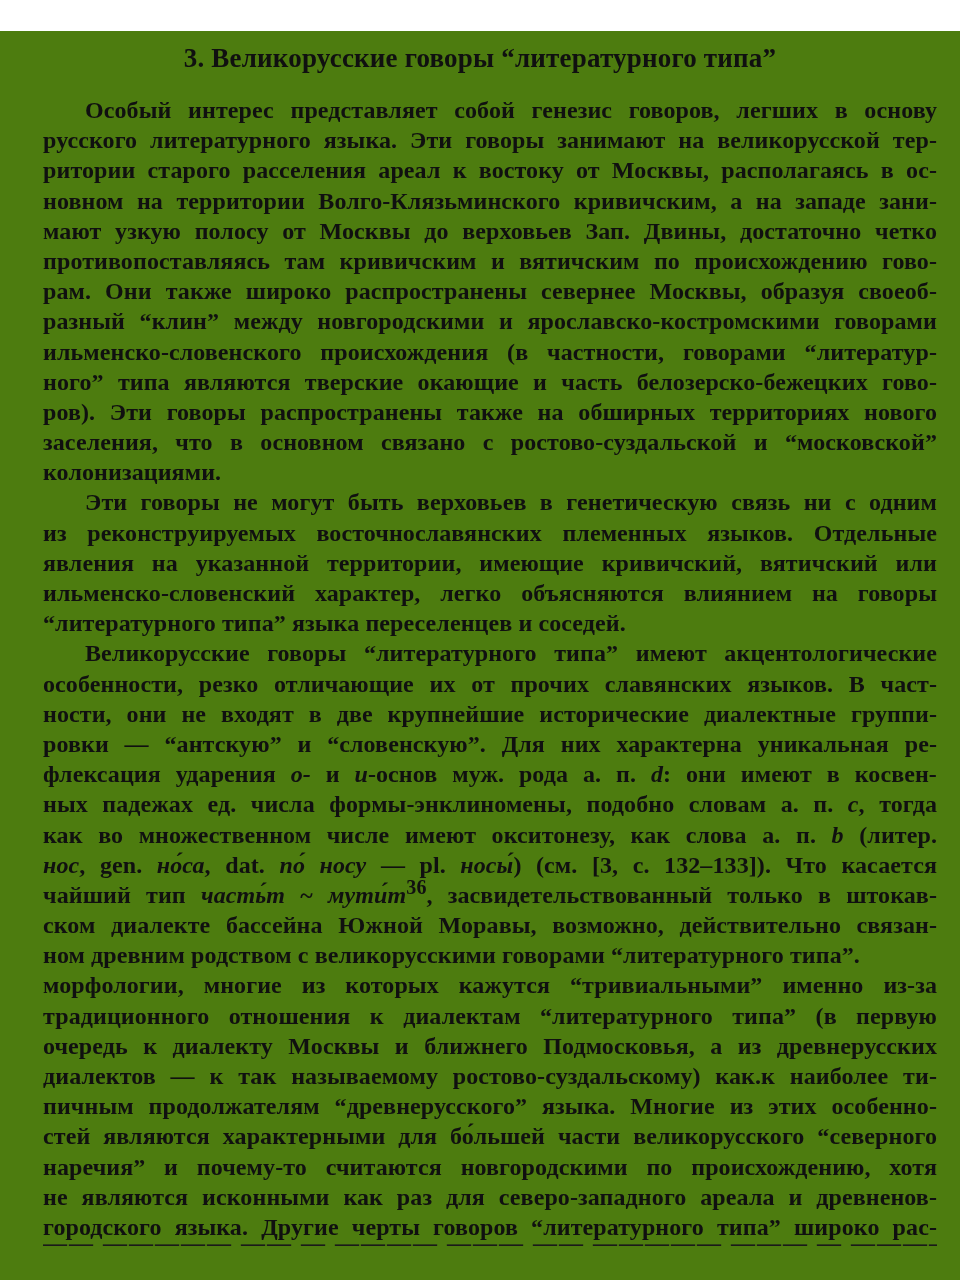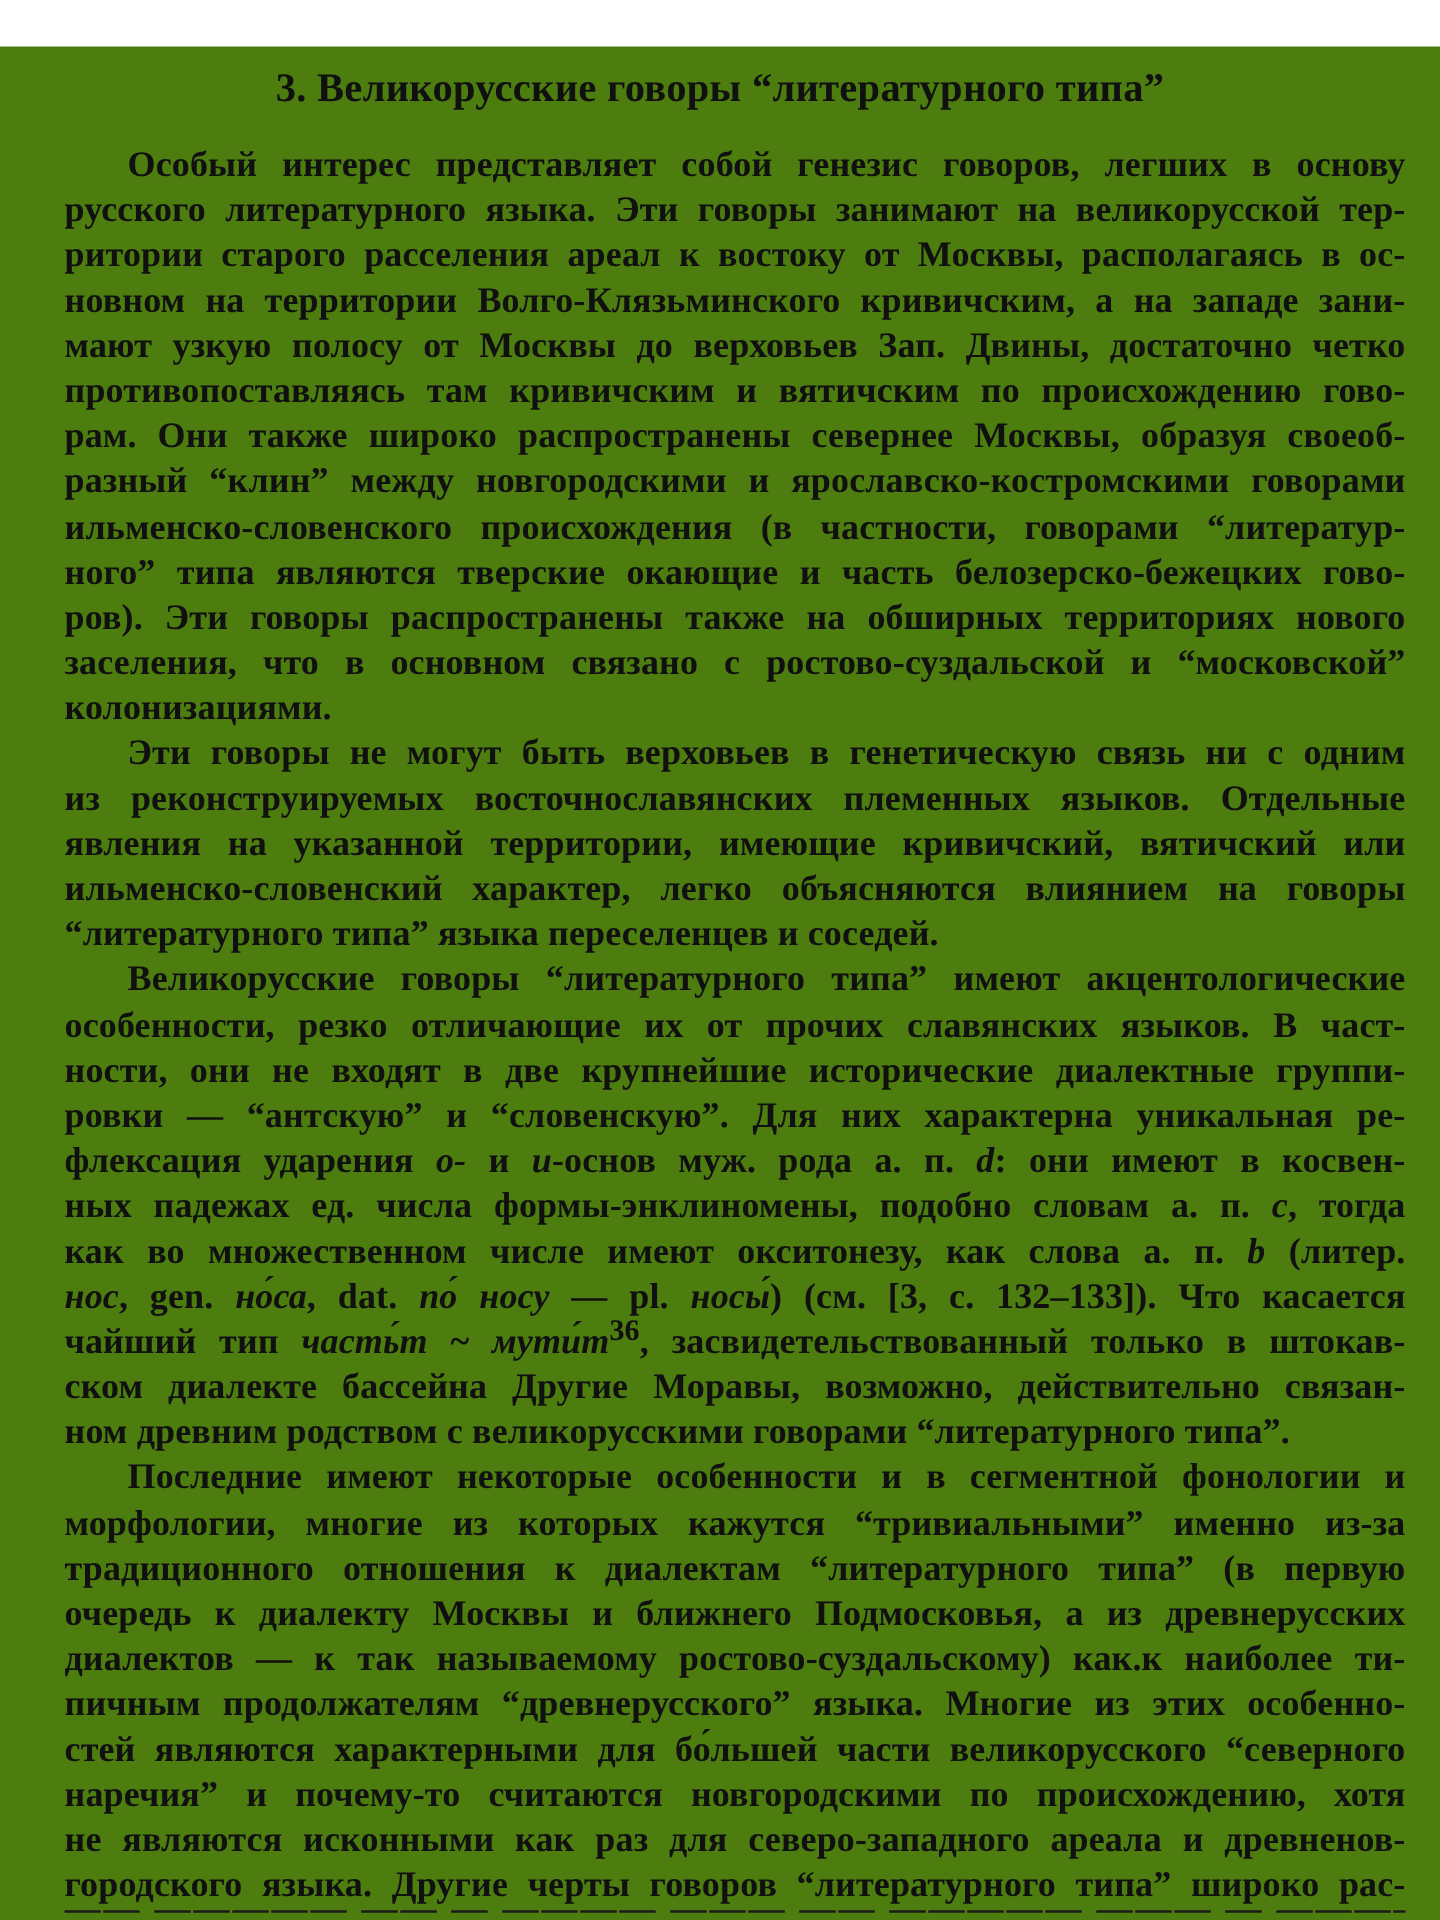--- a/index.html
+++ b/index.html
@@ -101,25 +101,24 @@
       <div class="paragraph">
         <div class="line indent">Великорусские говоры “литературного типа” имеют акцентологические</div>
         <div class="line">особенности, резко отличающие их от прочих славянских языков. В част-</div>
         <div class="line">ности, они не входят в две крупнейшие исторические диалектные группи-</div>
         <div class="line">ровки — “антскую” и “словенскую”. Для них характерна уникальная ре-</div>
         <div class="line">флексация ударения <i>о-</i> и <i>и</i>-основ муж. рода а. п. <i>d</i>: они имеют в косвен-</div>
         <div class="line">ных падежах ед. числа формы-энклиномены, подобно словам а. п. <i>с</i>, тогда</div>
         <div class="line">как во множественном числе имеют окситонезу, как слова а. п. <i>b</i> (литер.</div>
         <div class="line"><i>нос</i>, gen. <i>но́са</i>, dat. <i>по́ носу</i> — pl. <i>носы́</i>) (см. [3, с. 132–133]). Что касается</div>
         <div class="line">чайший тип <i>часть́т</i> ~ <i>мути́т</i><sup>36</sup>, засвидетельствованный только в штокав-</div>
-        <div class="line">ском диалекте бассейна Другие Моравы, возможно, действительно связан-</div>
+        <div class="line">ском диалекте бассейна Южной Моравы, возможно, действительно связан-</div>
         <div class="line last">ном древним родством с великорусскими говорами “литературного типа”.</div>
       </div>
       <div class="paragraph">
-        <div class="line indent">Последние имеют некоторые особенности и в сегментной фонологии и</div>
         <div class="line">морфологии, многие из которых кажутся “тривиальными” именно из-за</div>
         <div class="line">традиционного отношения к диалектам “литературного типа” (в первую</div>
         <div class="line">очередь к диалекту Москвы и ближнего Подмосковья, а из древнерусских</div>
         <div class="line">диалектов — к так называемому ростово-суздальскому) как.к наиболее ти-</div>
         <div class="line">пичным продолжателям “древнерусского” языка. Многие из этих особенно-</div>
         <div class="line">стей являются характерными для бо́льшей части великорусского “северного</div>
         <div class="line">наречия” и почему-то считаются новгородскими по происхождению, хотя</div>
         <div class="line">не являются исконными как раз для северо-западного ареала и древненов-</div>
         <div class="line">городского языка. Другие черты говоров “литературного типа” широко рас-</div>
       </div>

